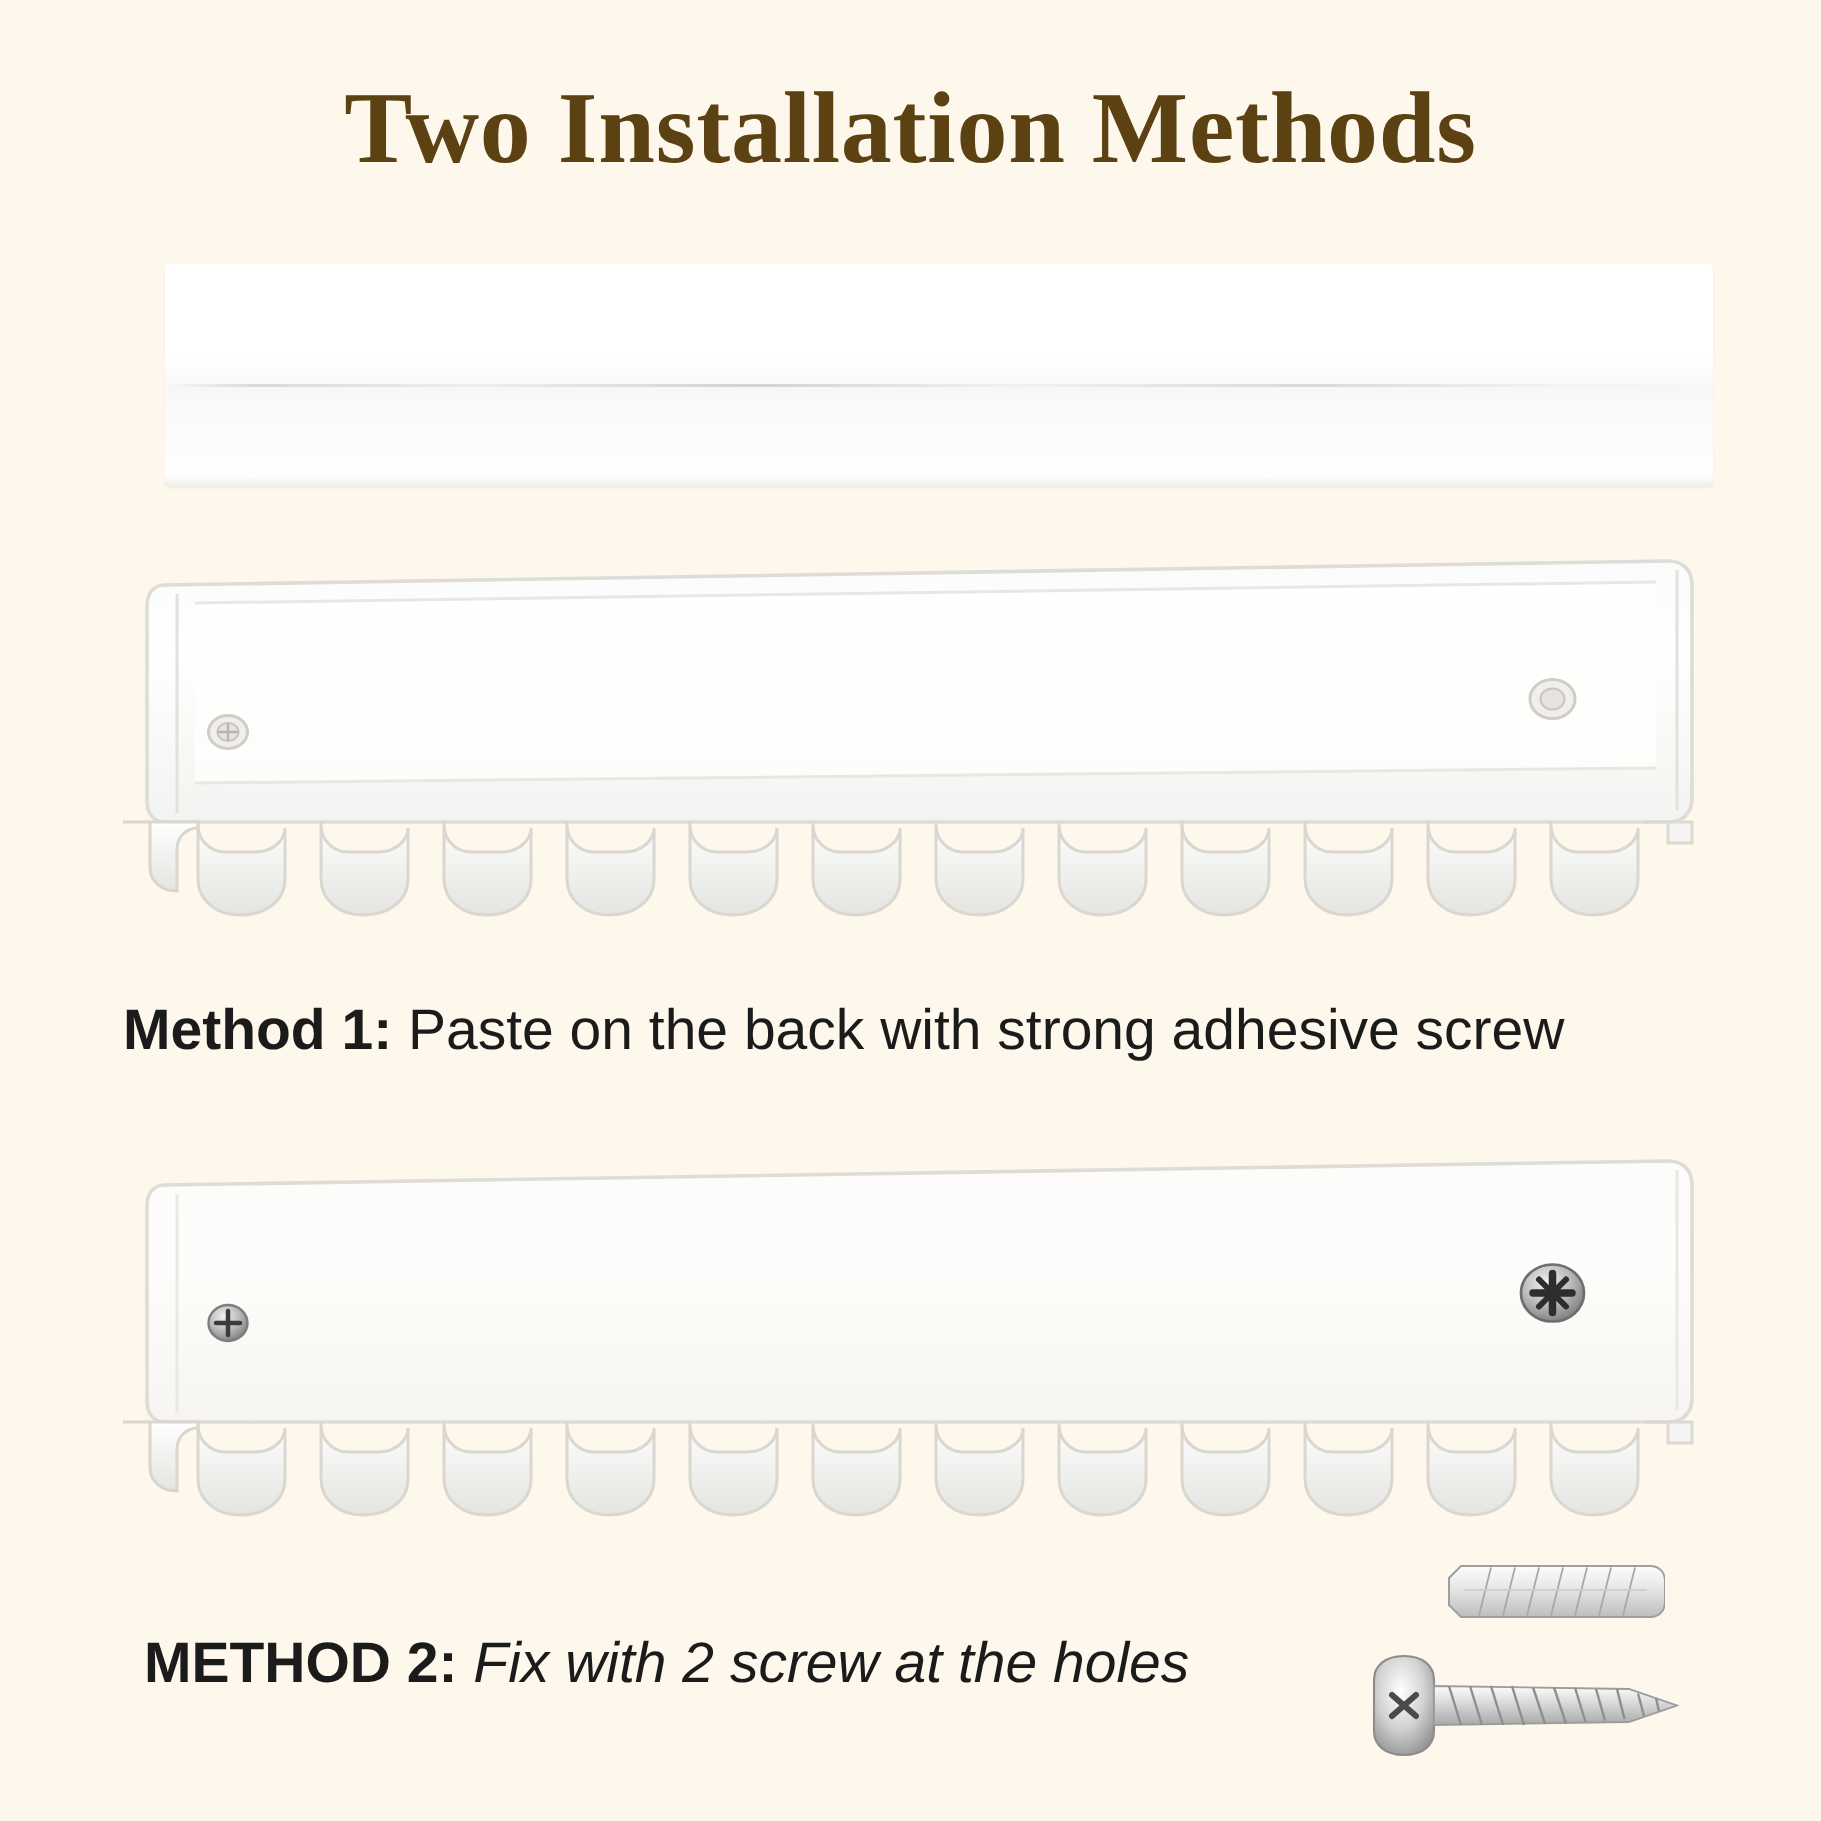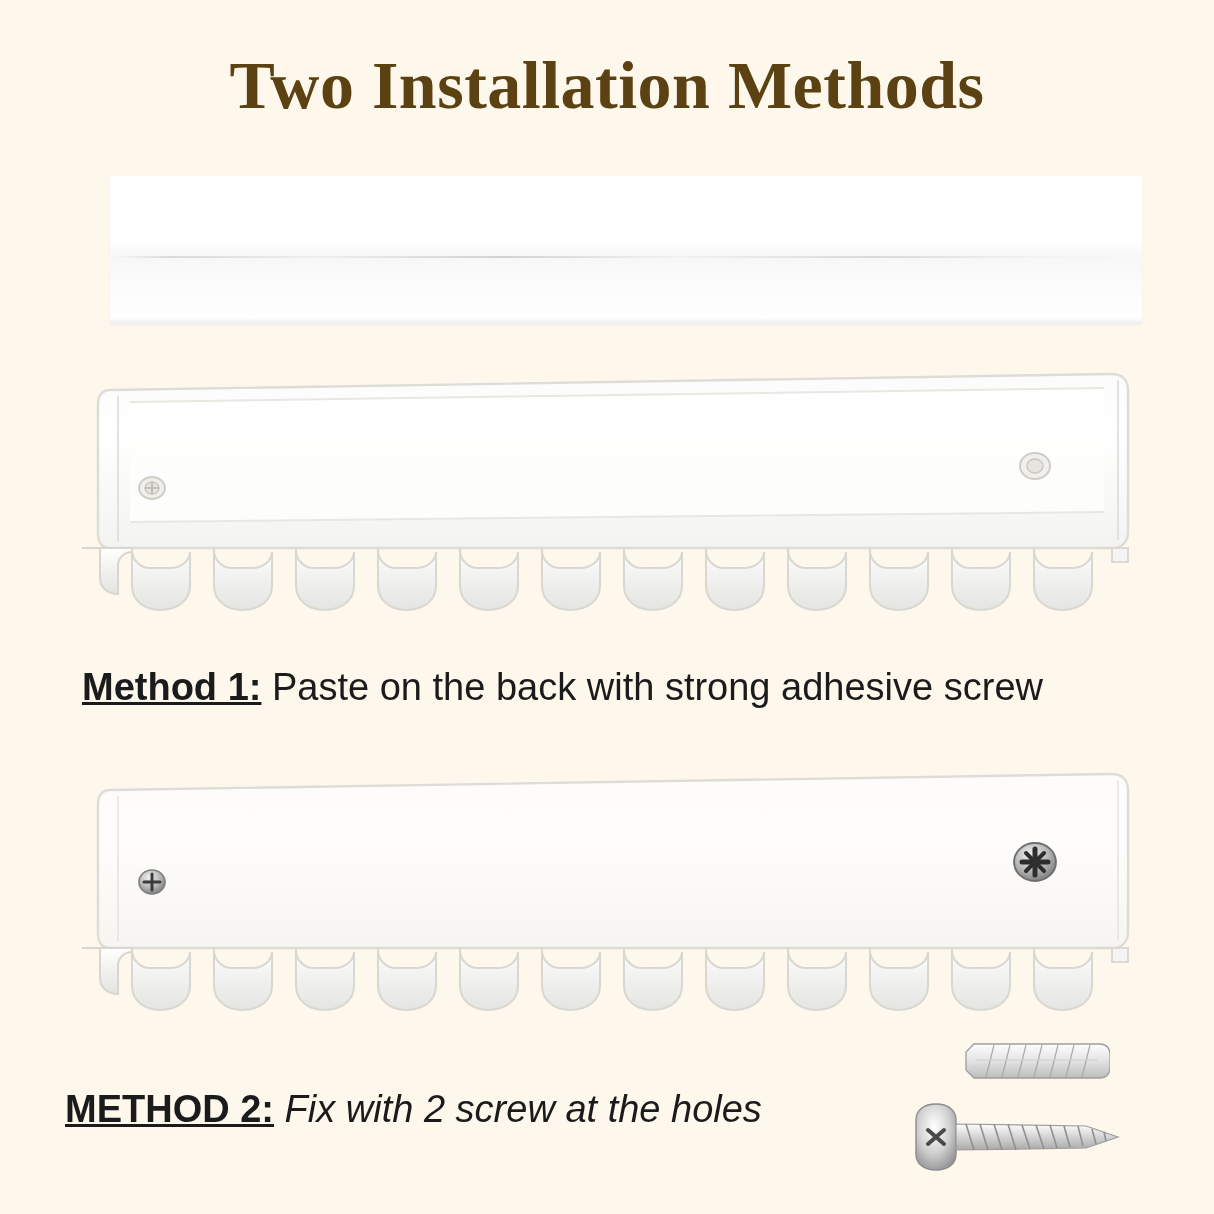--- a/index.html
+++ b/index.html
@@ -86,25 +86,24 @@
   .rack svg { display: block; width: 100%; height: 100%; }
 
   
   .caption {
     position: absolute;
     font-size: 38px;
     color: #1b1b1b;
     white-space: nowrap;
   }
   .caption-1 { left: 82px; top: 666px; }
-  .caption-2 { left: 65px; top: 1088px; }
+  .caption-2 { left: 96px; top: 1088px; }
   .caption .lead {
     font-weight: bold;
     font-family: "Liberation Sans", sans-serif;
-    text-decoration: underline;
   }
   .caption .rest { font-weight: normal; }
   .caption-2 .rest { font-style: italic; }
 
   
   .hardware {
     position: absolute;
     left: 900px;
     top: 1040px;
     width: 230px;

